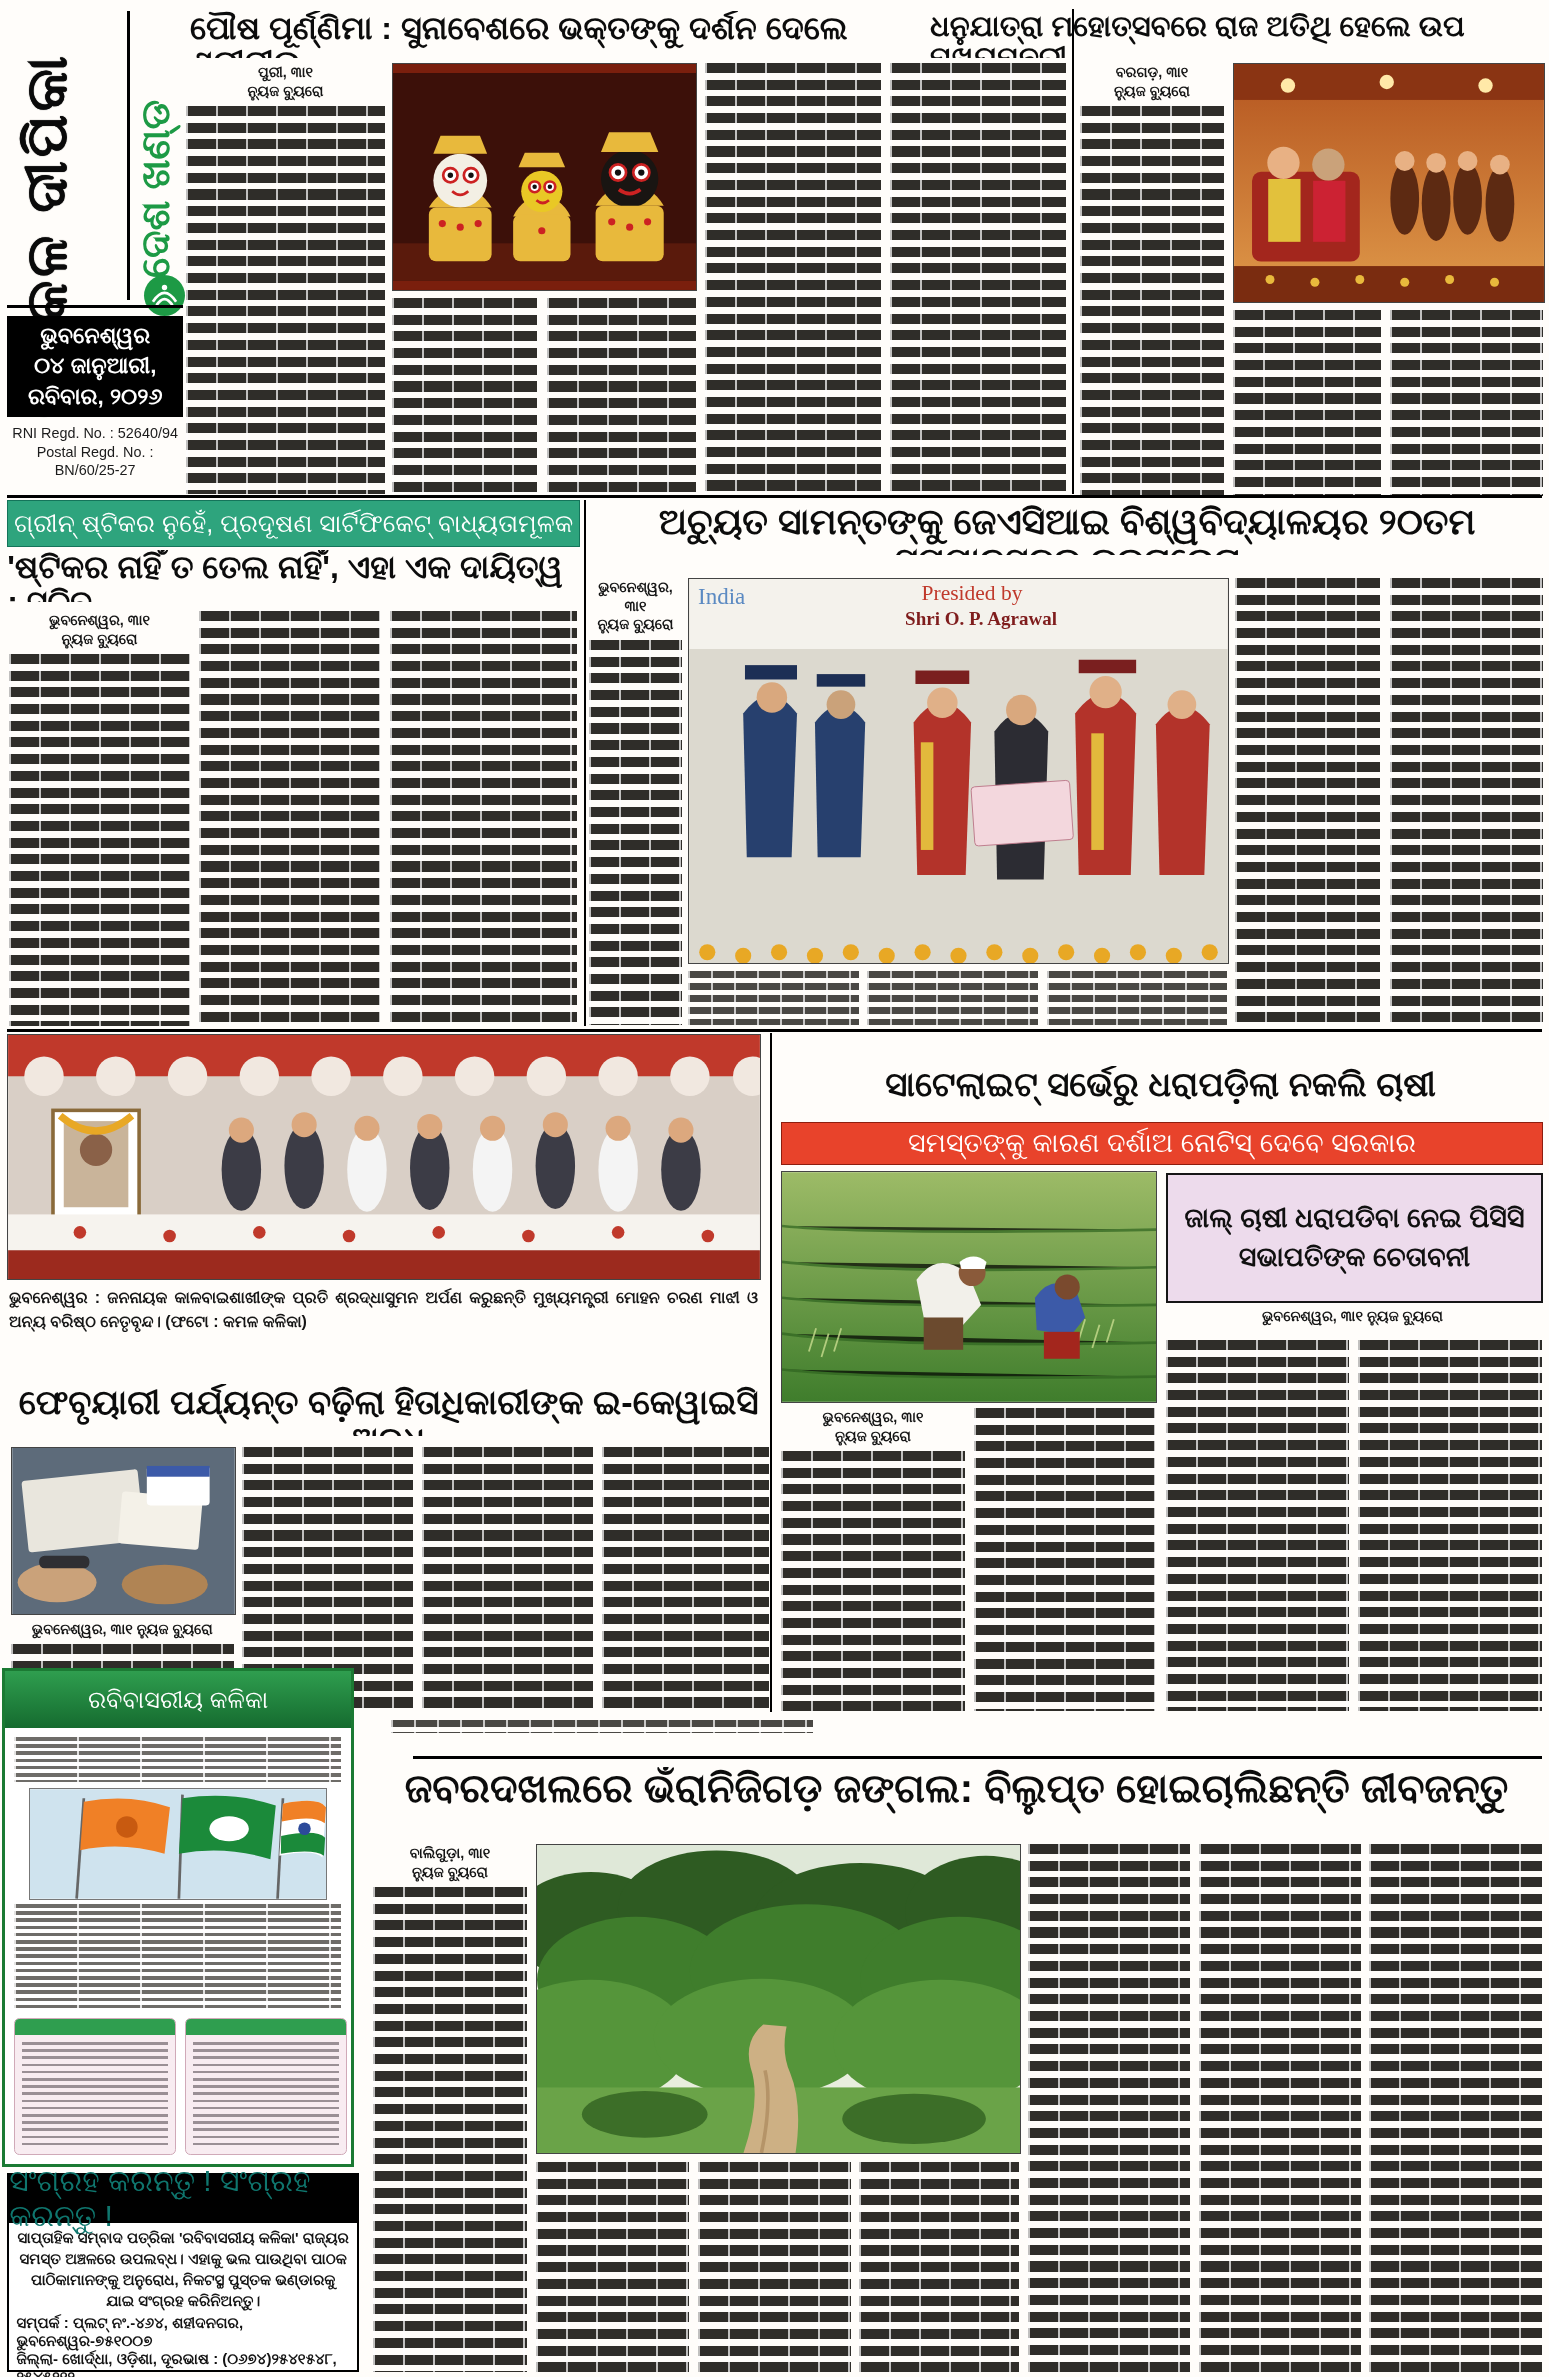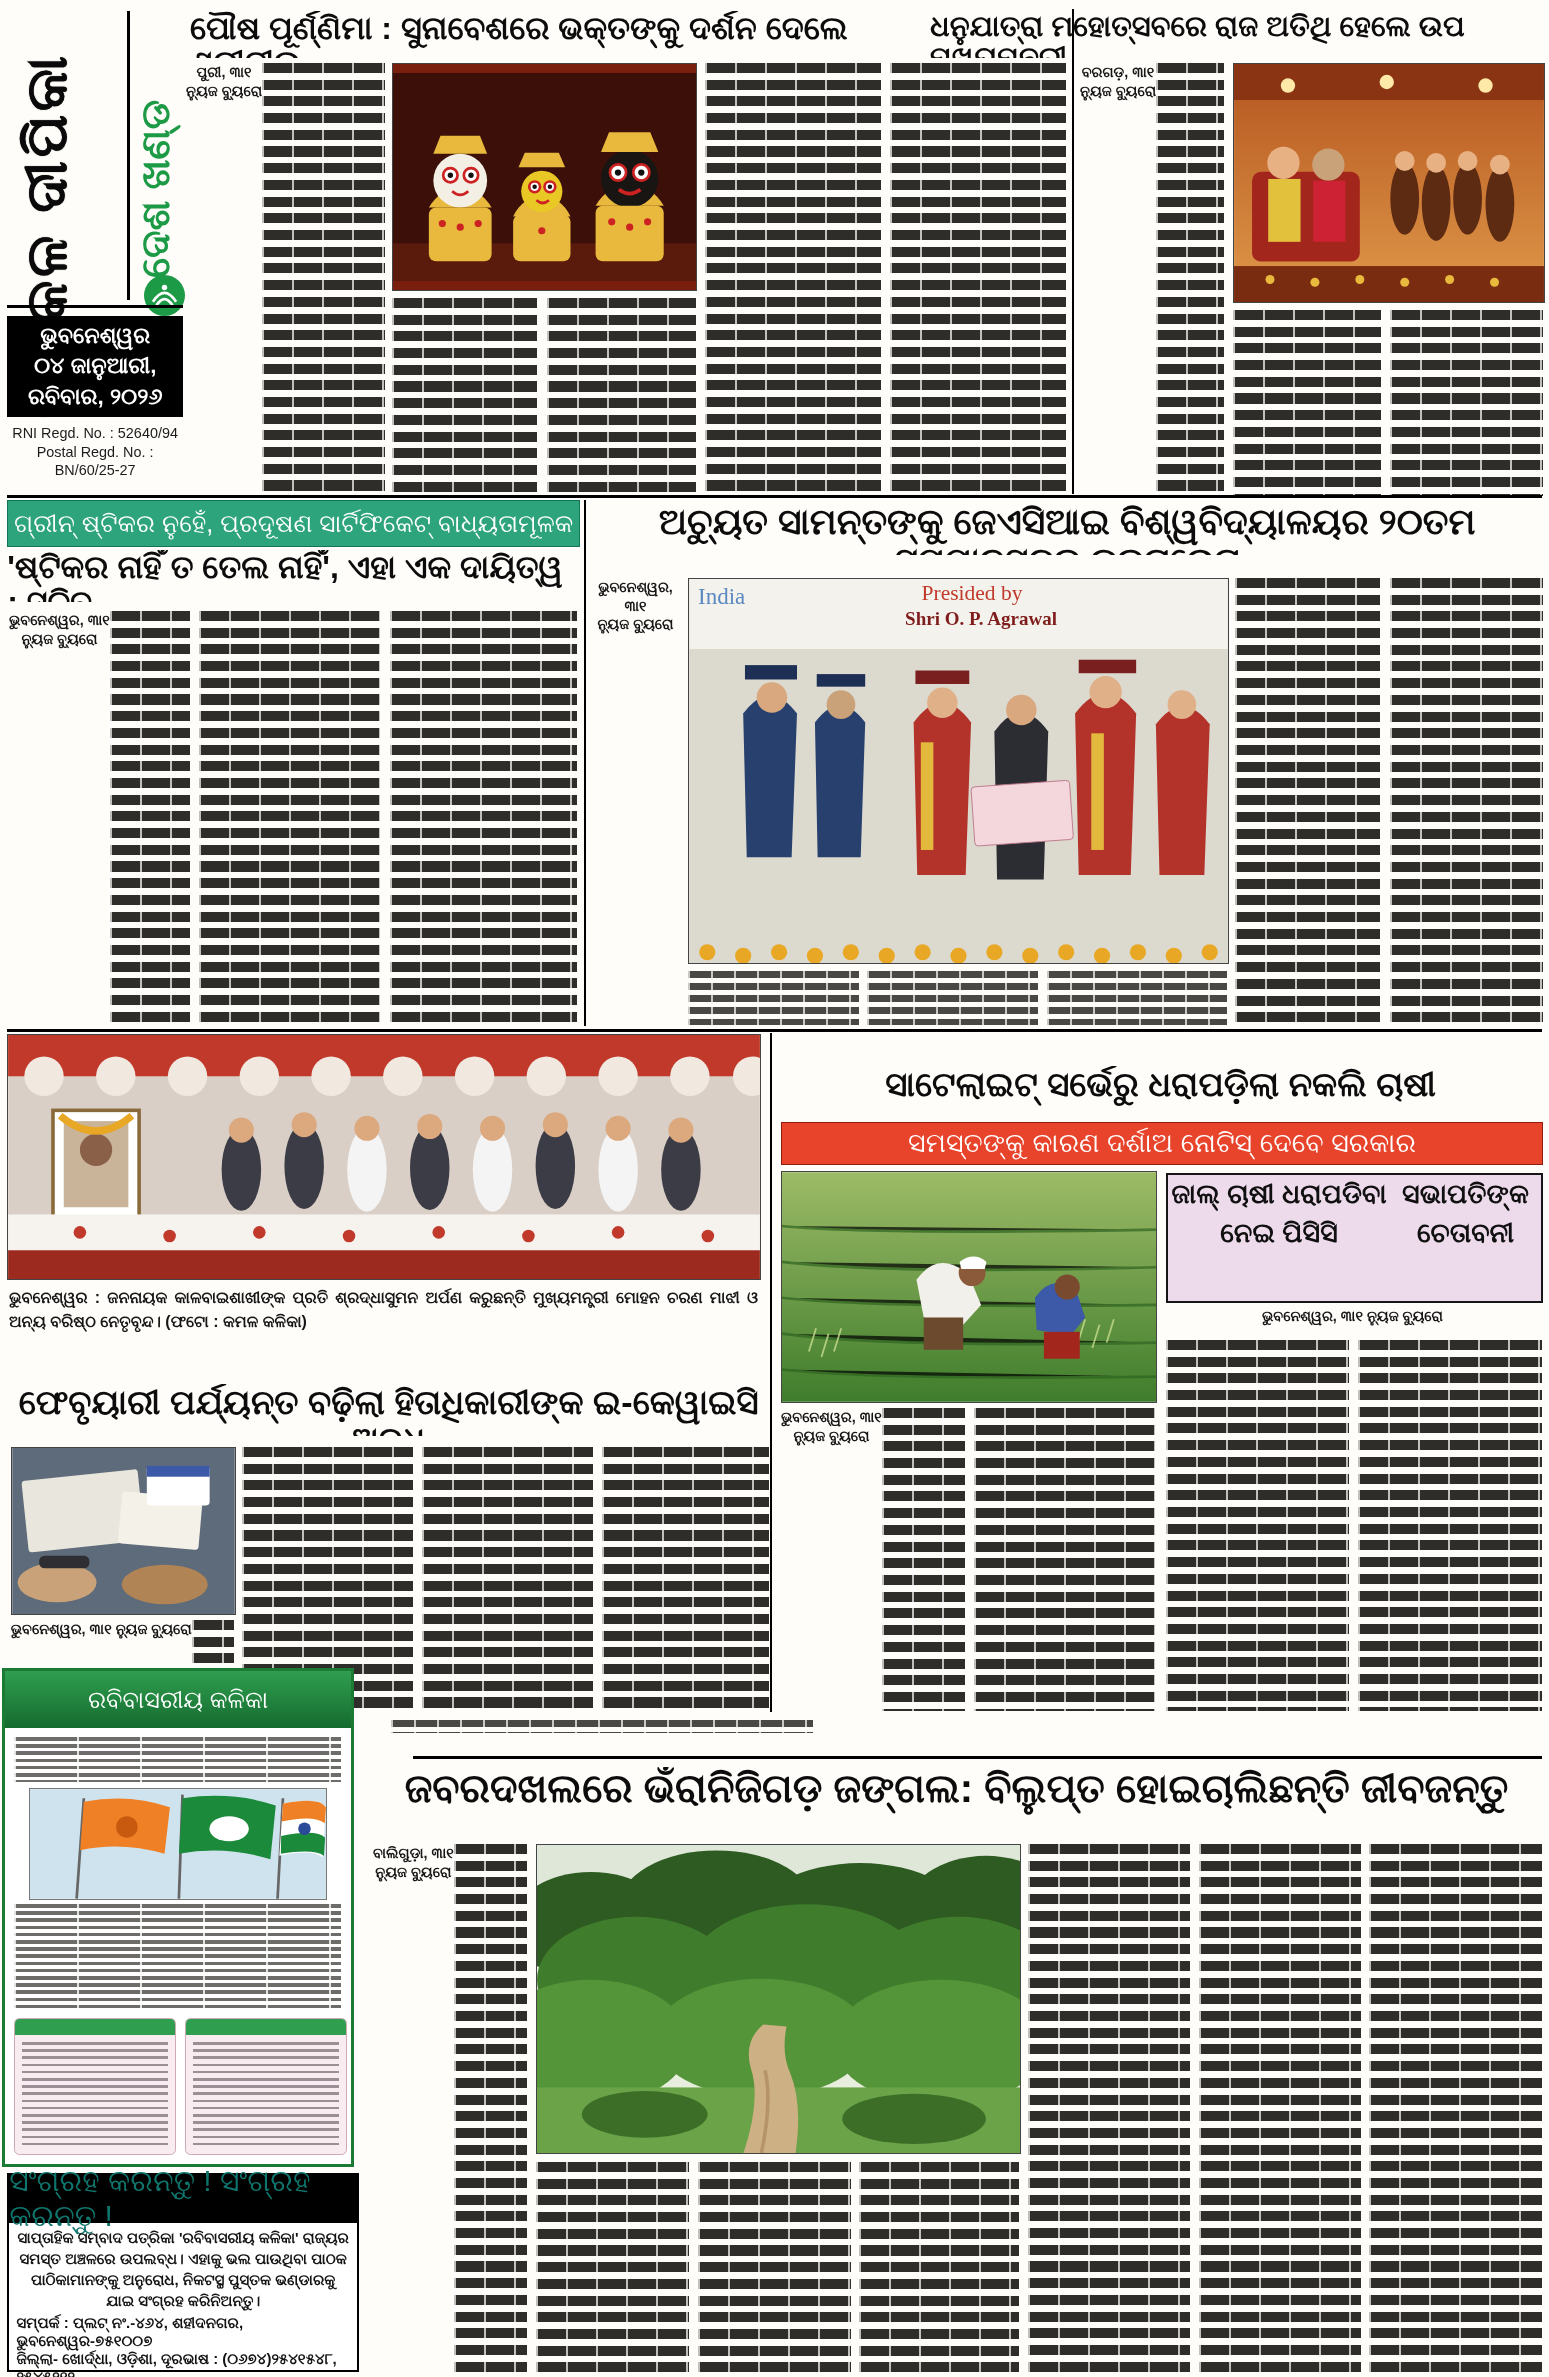--- a/index.html
+++ b/index.html
@@ -2,21 +2,21 @@
 <html style="font-size:14.4px"><head>
 <meta charset="utf-8">
 <style>
   html,body{margin:0;padding:0;background:#e9e9e6;}
   .page{position:relative;width:1550px;height:2377px;background:#fffdfa;margin:0 auto;
         font-family:"Liberation Sans",sans-serif;color:#111;overflow:hidden;}
   .abs{position:absolute;}
   .hl{font-weight:700;color:#0c0c0c;line-height:1.08;overflow:hidden;}
   .ctr{text-align:center;}
   .dl{font-weight:700;font-size:14.4px;line-height:1.3;text-align:center;margin-bottom:5.4px;color:#151515;}
-  .col{position:absolute;display:flex;flex-direction:row;}
+  .col{position:absolute;display:flex;flex-direction:column;}
   .gk{flex:1;background-image:
       repeating-linear-gradient(90deg, rgba(255,255,255,.7) 0 1.8px, rgba(255,255,255,0) 1.8px 30px),
       repeating-linear-gradient(180deg,#2f2d29 0 10px, rgba(0,0,0,0) 10px 16.7px);}
   .gk-sm{flex:1;background-image:
       repeating-linear-gradient(90deg, rgba(255,255,255,.7) 0 1.8px, rgba(255,255,255,0) 1.8px 23px),
       repeating-linear-gradient(180deg,#4a4844 0 7.2px, rgba(0,0,0,0) 7.2px 12px);}
   .gk-ad{flex:1;background-image:
       repeating-linear-gradient(90deg, rgba(255,255,255,.8) 0 1.8px, rgba(255,255,255,0) 1.8px 63px),
       repeating-linear-gradient(180deg,#6e6c68 0 3.6px, rgba(0,0,0,0) 3.6px 7.2px);}
   .rule-h{position:absolute;background:#000;}
@@ -366,21 +366,21 @@
       <path d="M150 120 q24 -34 58 -6 l14 34 -20 22 -44 -8z" fill="#f2f0ea"></path>
       <circle cx="212" cy="112" r="15" fill="#8a5a3a"></circle>
       <path d="M198 100 q16 -12 30 0 l-2 8 -26 0z" fill="#fff"></path>
       <rect x="158" y="162" width="44" height="36" fill="#6b4a2e"></rect>
       <path d="M282 140 q20 -28 46 -8 l10 30 -16 20 -38 -6z" fill="#3c5aa8"></path>
       <circle cx="318" cy="128" r="14" fill="#7a4a2e"></circle>
       <rect x="292" y="178" width="40" height="30" fill="#a3261d"></rect>
     </svg>
   </div>
   <div class="abs" style="left:1166px;top:1173px;width:373px;height:126px;background:#eddbec;border:2.7px solid #161616;
-              display:flex;flex-direction:row;justify-content:center;text-align:center;font-weight:700;font-size:27px;line-height:1.45;color:#101010;">
+              display:flex;flex-direction:column;justify-content:center;text-align:center;font-weight:700;font-size:27px;line-height:1.45;color:#101010;">
     <div>ଜାଲ୍ ଚାଷୀ ଧରାପଡିବା ନେଇ ପିସିସି</div>
     <div>ସଭାପତିଙ୍କ ଚେତାବନୀ</div>
   </div>
   <div class="abs dl" style="left:1166px;top:1307px;width:373px;">ଭୁବନେଶ୍ୱର, ୩ା୧ ନ୍ୟୁଜ ବ୍ୟୁରୋ</div>
   <div class="col" style="left:1166px;top:1340px;width:183px;height:371px;">
       <div class="gk"></div>
     </div>
   <div class="col" style="left:1358px;top:1340px;width:184px;height:371px;">
       <div class="gk"></div>
     </div>

